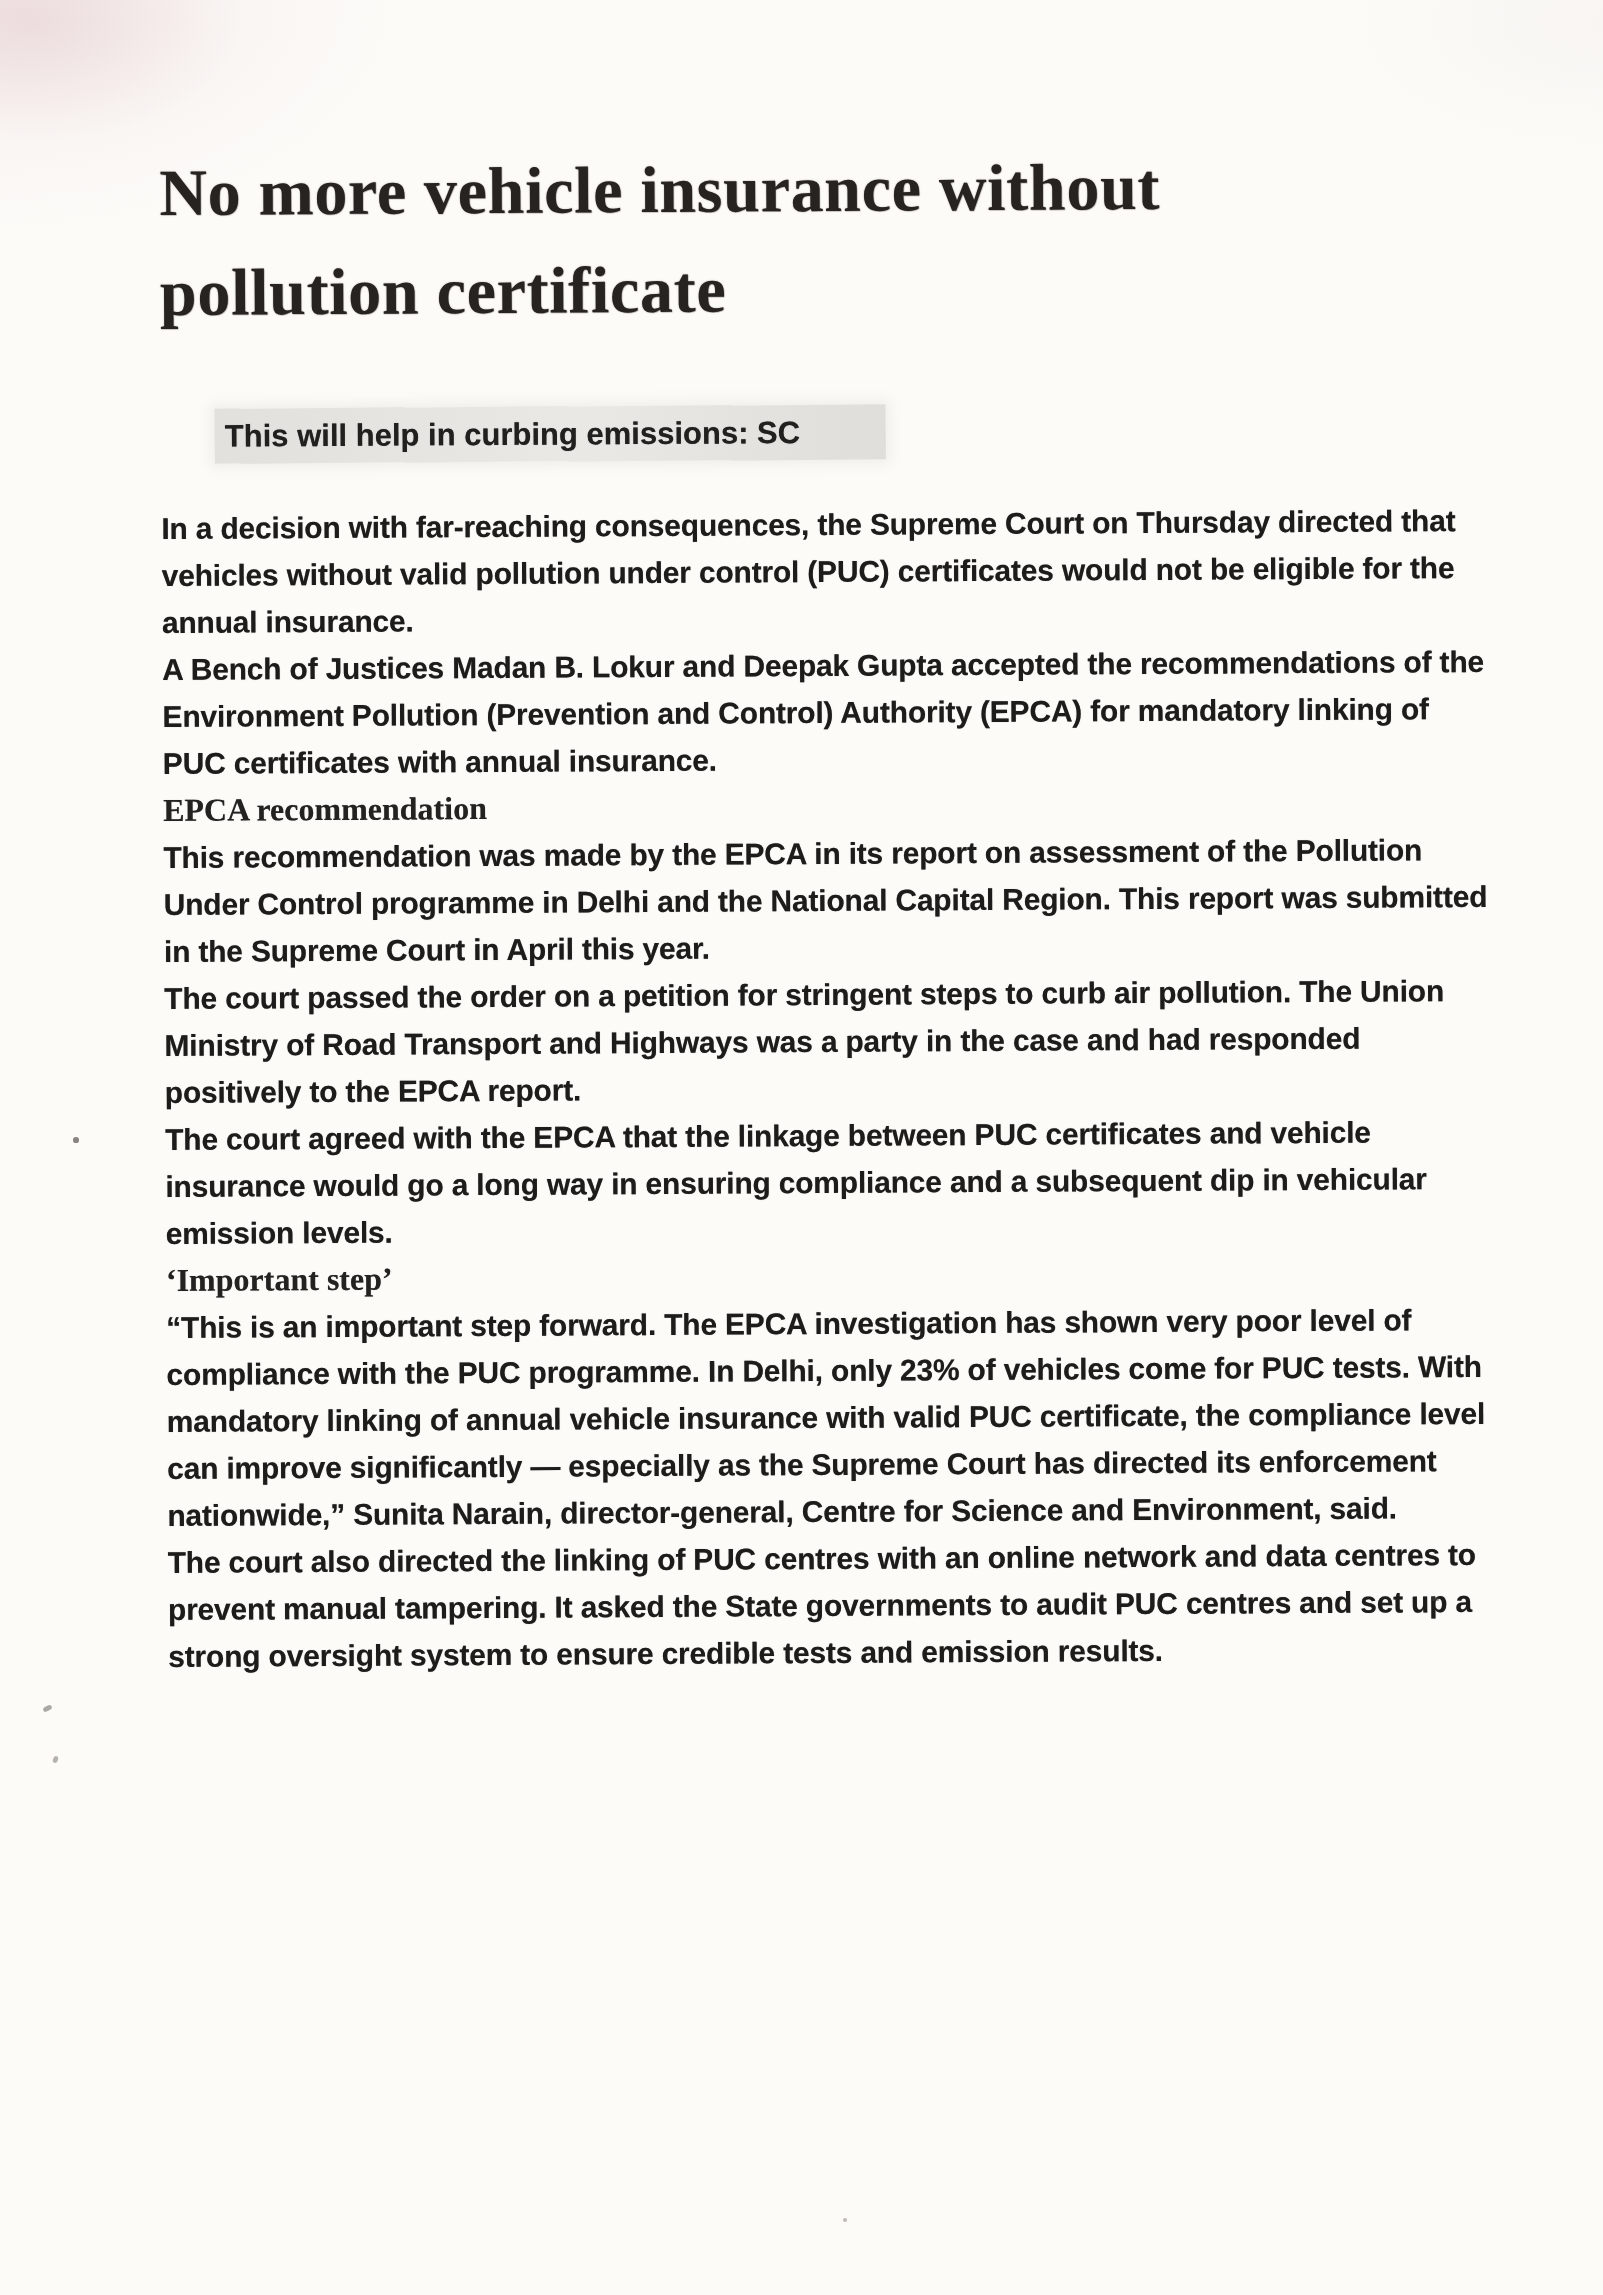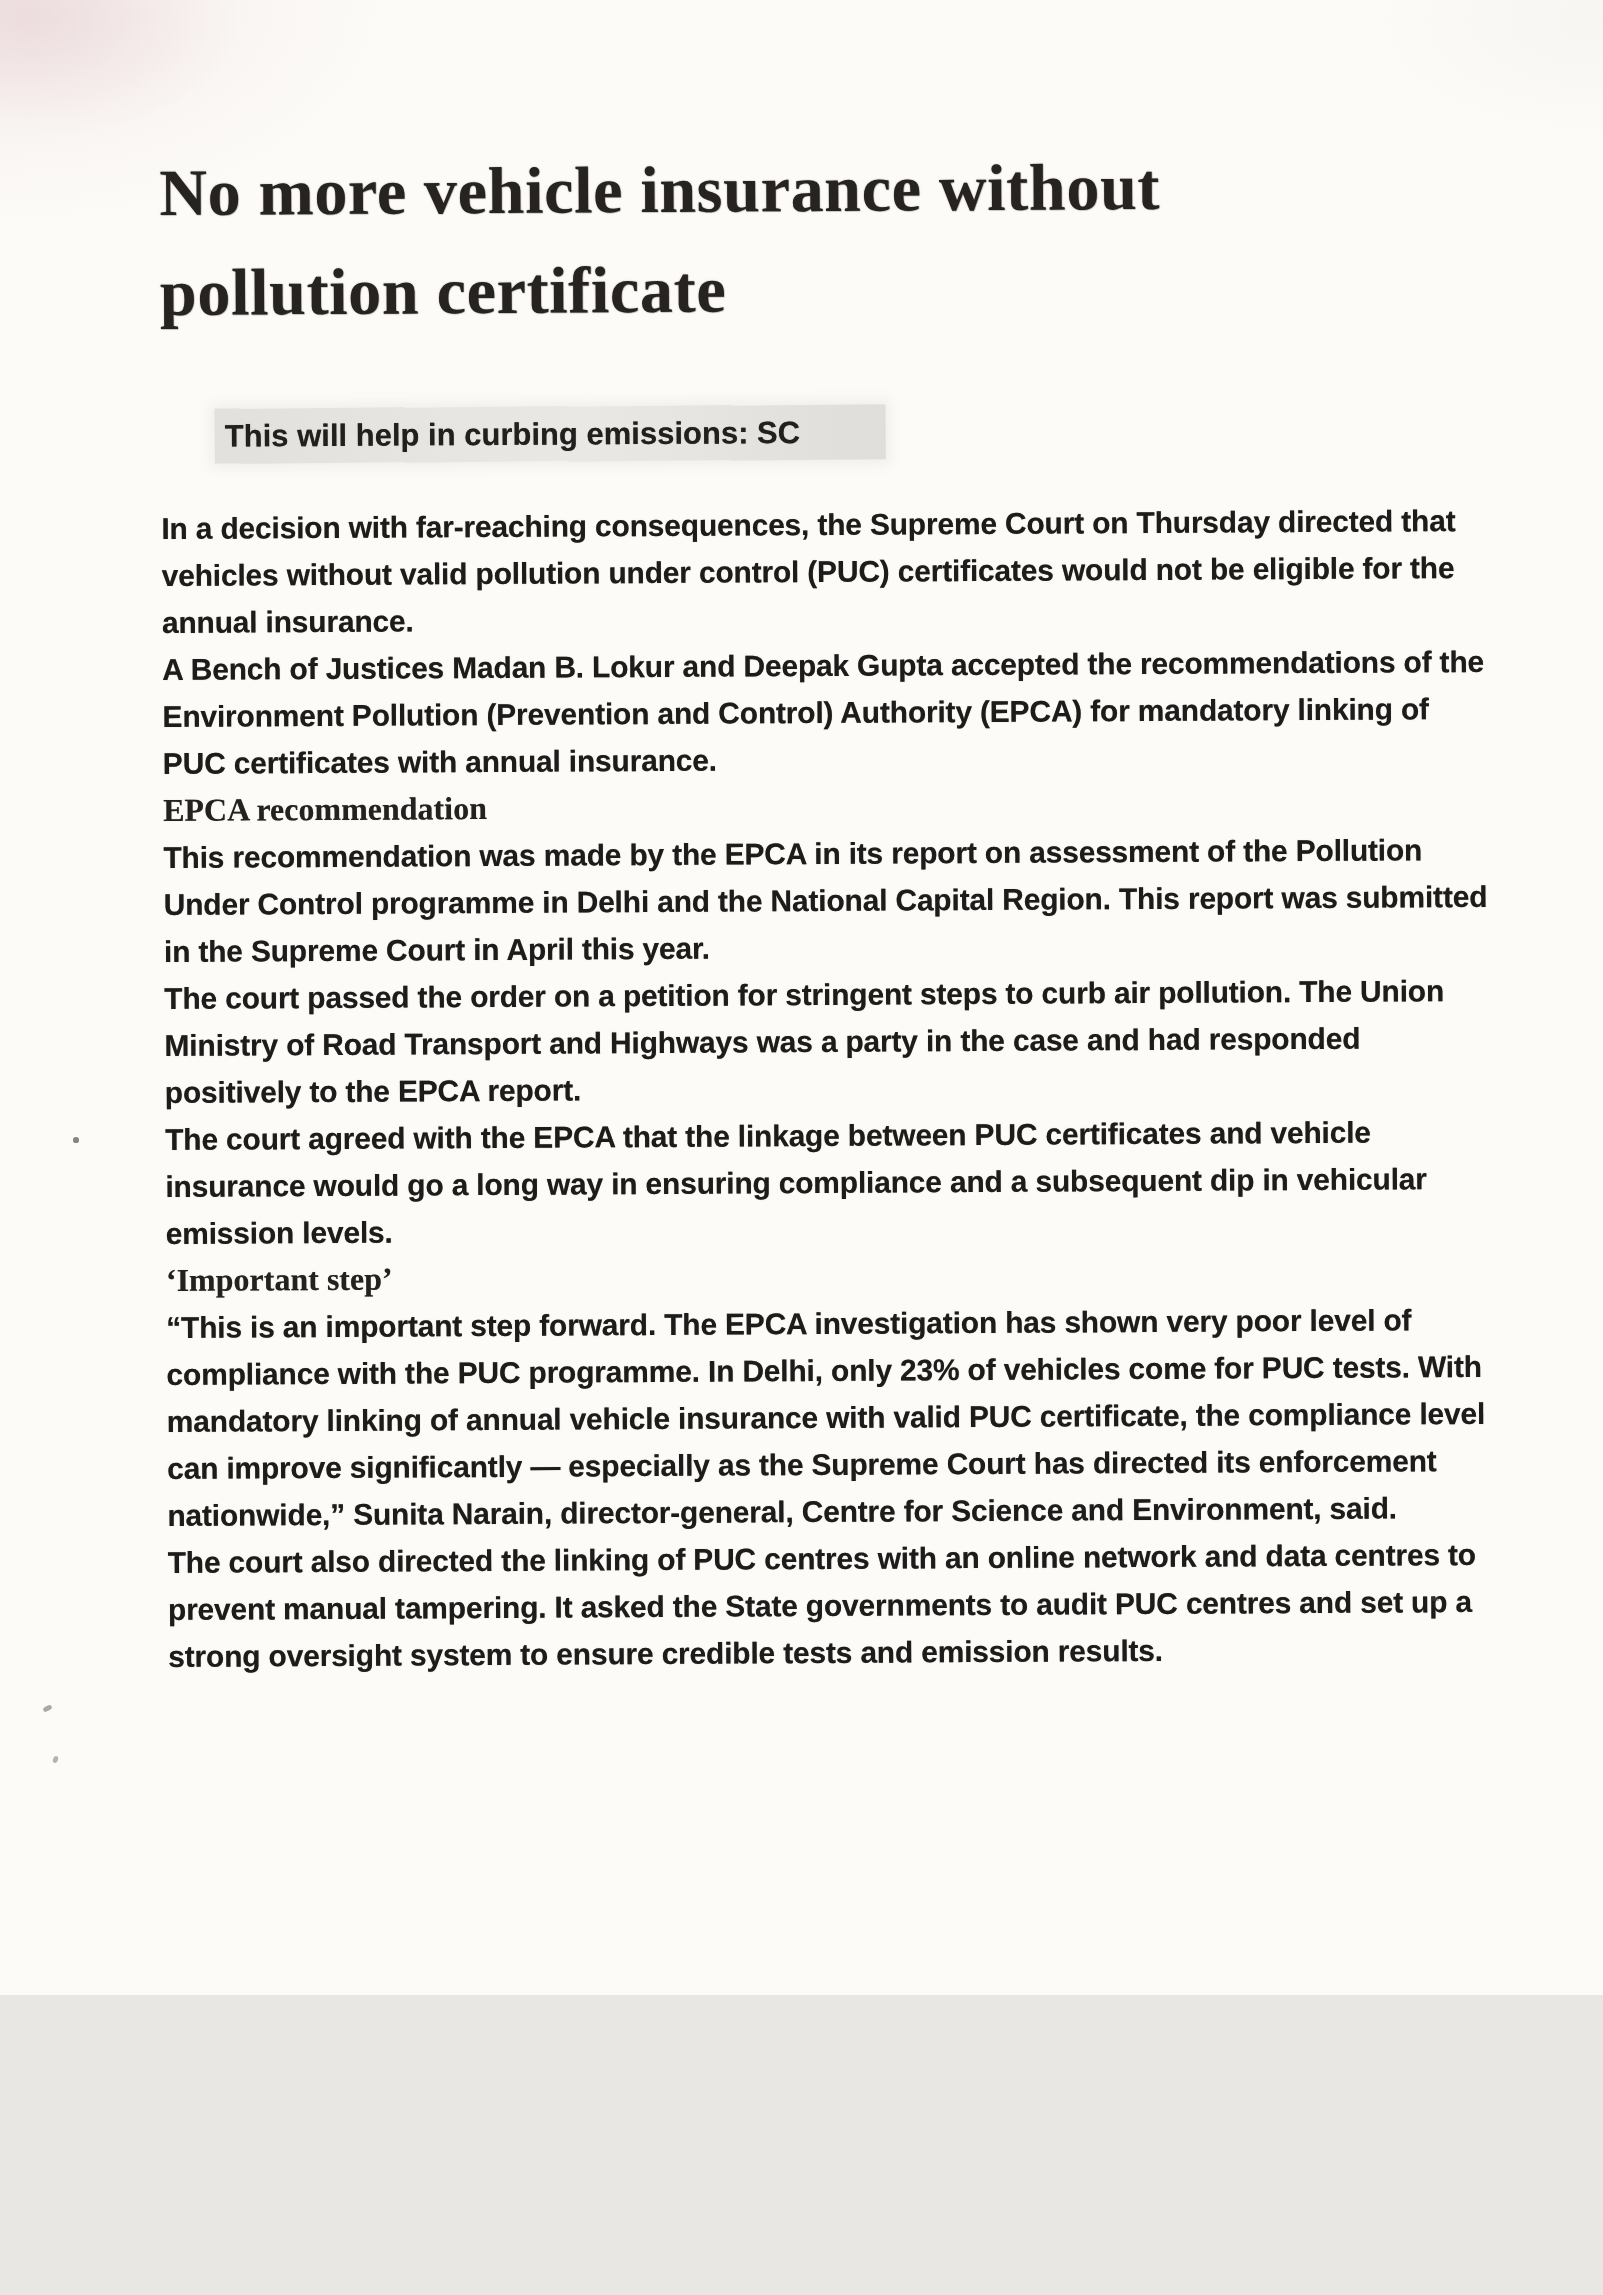--- a/index.html
+++ b/index.html
@@ -3,21 +3,21 @@
 <meta charset="utf-8">
 <style>
   html, body {
     margin: 0;
     padding: 0;
     background: #e9e7e3;
   }
   .page {
     position: relative;
     width: 1603px;
-    height: 1995px;
+    height: 2295px;
     margin: 0 auto;
     overflow: hidden;
     background:
       radial-gradient(643px 371px at 0% 0%, rgba(186,110,125,0.10), transparent 62%),
       radial-gradient(300px 171px at 2% 1%, rgba(150,60,80,0.10), transparent 70%),
       radial-gradient(429px 214px at 100% 1%, rgba(170,140,140,0.05), transparent 60%),
       #fcfbf8;
   }
   .grain {
     position: absolute;

